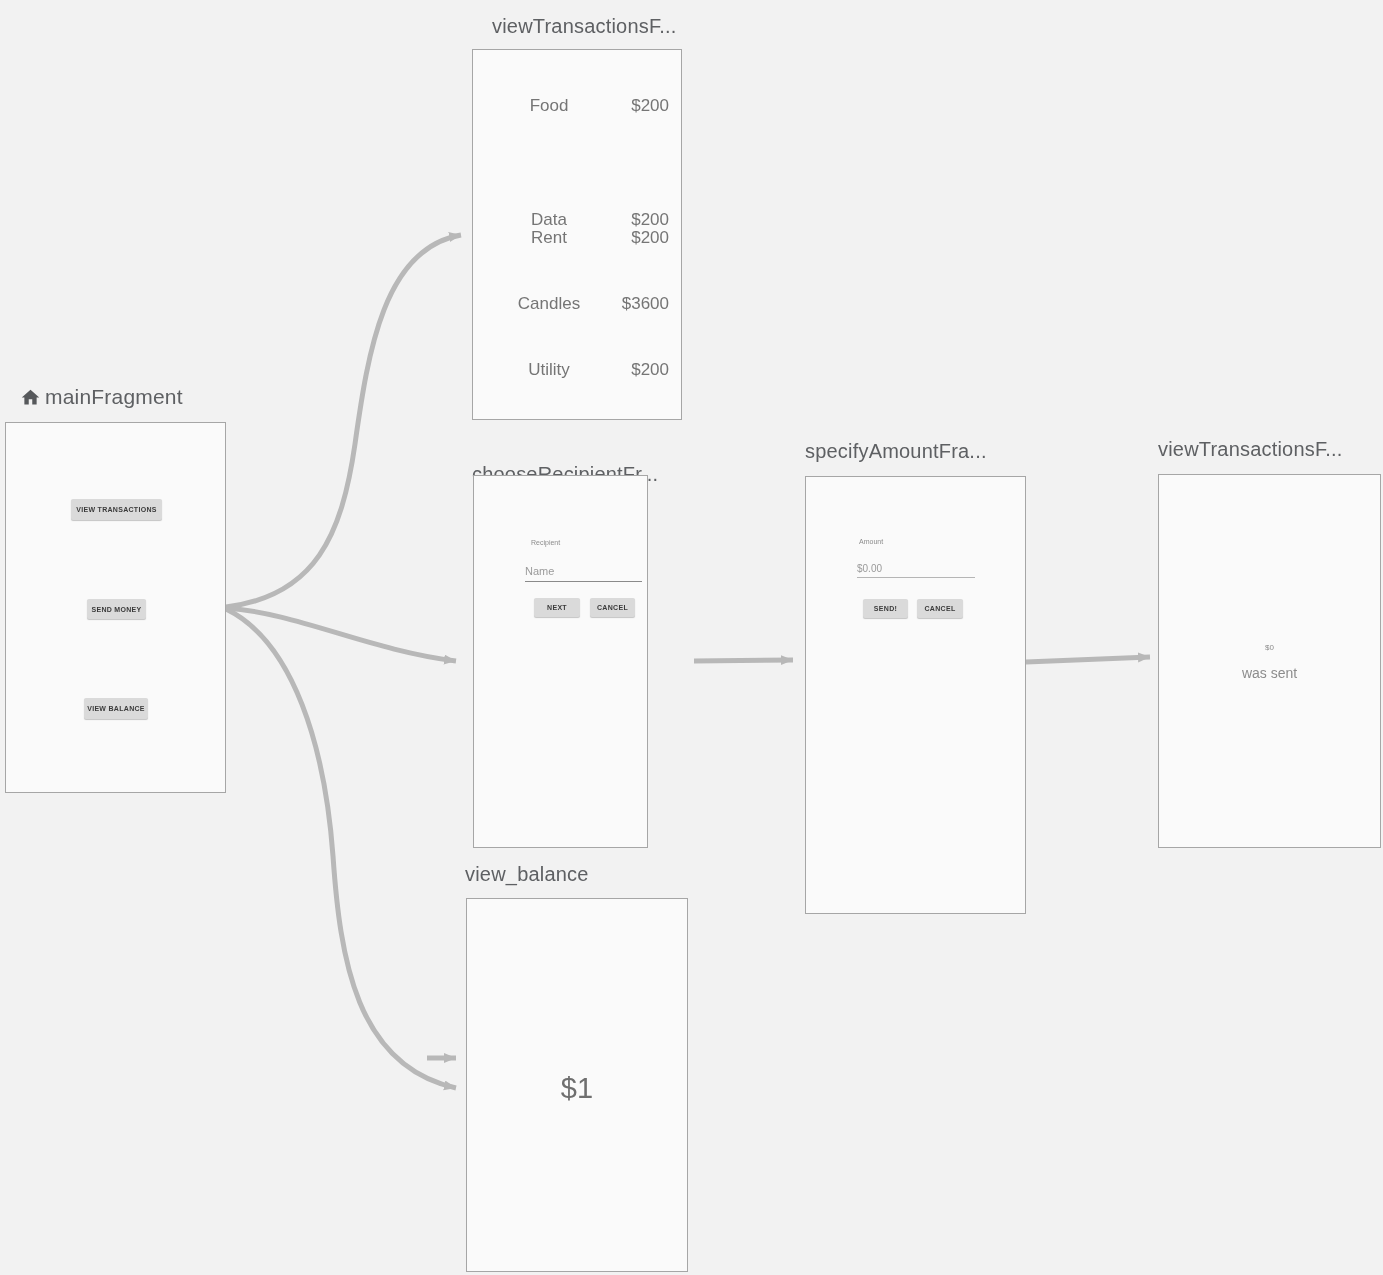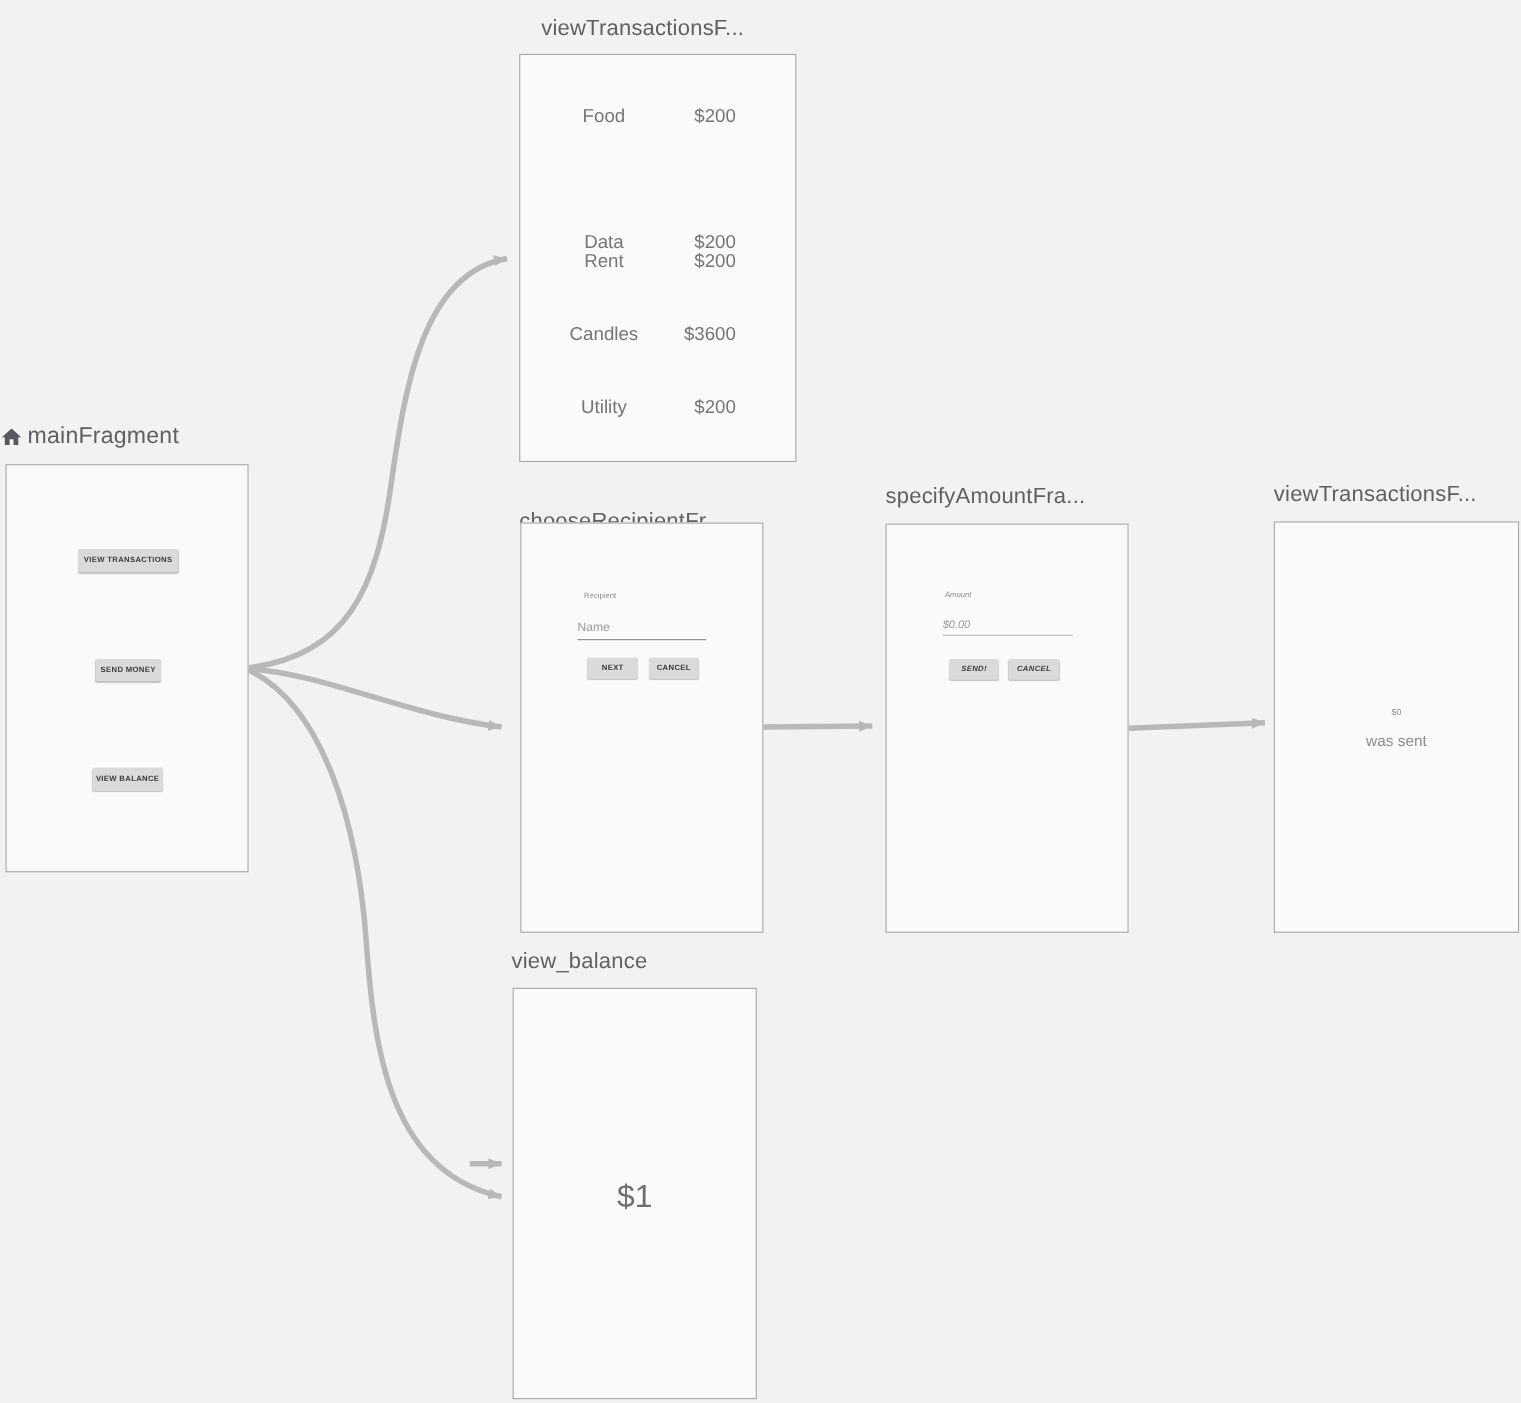--- a/index.html
+++ b/index.html
@@ -69,36 +69,36 @@
       </marker>
     </defs>
     <path class="edge" marker-end="url(#arrow)" d="M 226 607 C 316 596 342 534 355 444 C 368 352 384 248 461 235"></path>
     <path class="edge" marker-end="url(#arrow)" d="M 226 608 C 298 613 368 650 456 661"></path>
     <path class="edge" marker-end="url(#arrow)" d="M 226 609 C 294 642 325 748 333 856 C 340 958 356 1066 456 1088"></path>
     <path class="edge" marker-end="url(#arrow)" d="M 427 1058 L 456 1058"></path>
     <path class="edge" marker-end="url(#arrow)" d="M 694 661 L 793 660"></path>
     <path class="edge" marker-end="url(#arrow)" d="M 1026 662 L 1150 657"></path>
   </svg>
 
-  <div class="frag-title main" style="left:0;top:385px;">
+  <div class="frag-title main" style="left:20px;top:385px;">
     <span class="home-ic">
       <svg viewBox="0 0 24 24">
           <path d="M10 20v-6h4v6h5v-8h3L12 3 2 12h3v8z"></path>
         </svg>
     </span>
     <span>mainFragment</span>
   </div>
   <div class="card" style="left:5px;top:422px;width:221px;height:371px;">
     <div class="androidbtn" style="left:65px;top:76px;width:91px;height:21px;">VIEW TRANSACTIONS</div>
     <div class="androidbtn" style="left:81px;top:176px;width:59px;height:20px;">SEND MONEY</div>
     <div class="androidbtn" style="left:78px;top:275px;width:64px;height:21px;">VIEW BALANCE</div>
   </div>
 
   <div class="frag-title" style="left:492px;top:15px;">viewTransactionsF...</div>
-  <div class="card" style="left:472px;top:49px;width:252px;height:371px;padding-left:36px;">
+  <div class="card" style="left:472px;top:49px;width:210px;height:371px;padding-left:36px;">
     <div class="txn-row" style="top:46px;">
       <span class="txn-label">Food</span>
       <span class="txn-amount">$200</span>
     </div>
     <div class="txn-row" style="top:112px;margin-top:48px;">
       <span class="txn-label">Data</span>
       <span class="txn-amount">$200</span>
     </div>
     <div class="txn-row" style="top:178px;justify-content:center;">
       <span class="txn-label">Rent</span>
@@ -108,30 +108,30 @@
       <span class="txn-label">Candles</span>
       <span class="txn-amount">$3600</span>
     </div>
     <div class="txn-row" style="top:310px;">
       <span class="txn-label">Utility</span>
       <span class="txn-amount">$200</span>
     </div>
   </div>
 
   <div class="frag-title" style="left:472px;top:440px;margin-top:23px;">chooseRecipientFr...</div>
-  <div class="card" style="left:473px;top:475px;width:221px;height:373px;">
+  <div class="card" style="left:473px;top:475px;width:175px;height:373px;">
     <div class="field-label" style="left:57px;top:63px;">Recipient</div>
     <div class="field-value" style="left:51px;top:89px;">Name</div>
     <div class="field-underline" style="left:51px;top:105px;width:117px;"></div>
     <div class="androidbtn" style="left:60px;top:122px;width:46px;height:19px;">NEXT</div>
     <div class="androidbtn" style="left:116px;top:122px;width:45px;height:19px;">CANCEL</div>
   </div>
 
   <div class="frag-title" style="left:805px;top:440px;">specifyAmountFra...</div>
-  <div class="card" style="left:805px;top:476px;width:221px;height:372px;font-style:italic;">
+  <div class="card" style="left:805px;top:476px;width:221px;height:438px;">
     <div class="field-label" style="left:53px;top:61px;">Amount</div>
     <div class="field-value" style="left:51px;top:86px;font-size:10px;">$0.00</div>
     <div class="field-underline" style="left:51px;top:100px;width:118px;background:#b5b5b5;"></div>
     <div class="androidbtn" style="left:57px;top:122px;width:45px;height:19px;">SEND!</div>
     <div class="androidbtn" style="left:111px;top:122px;width:46px;height:19px;">CANCEL</div>
   </div>
 
   <div class="frag-title" style="left:1158px;top:438px;">viewTransactionsF...</div>
   <div class="card" style="left:1158px;top:474px;width:223px;height:374px;">
     <div class="center-text" style="top:168px;font-size:8px;">$0</div>

